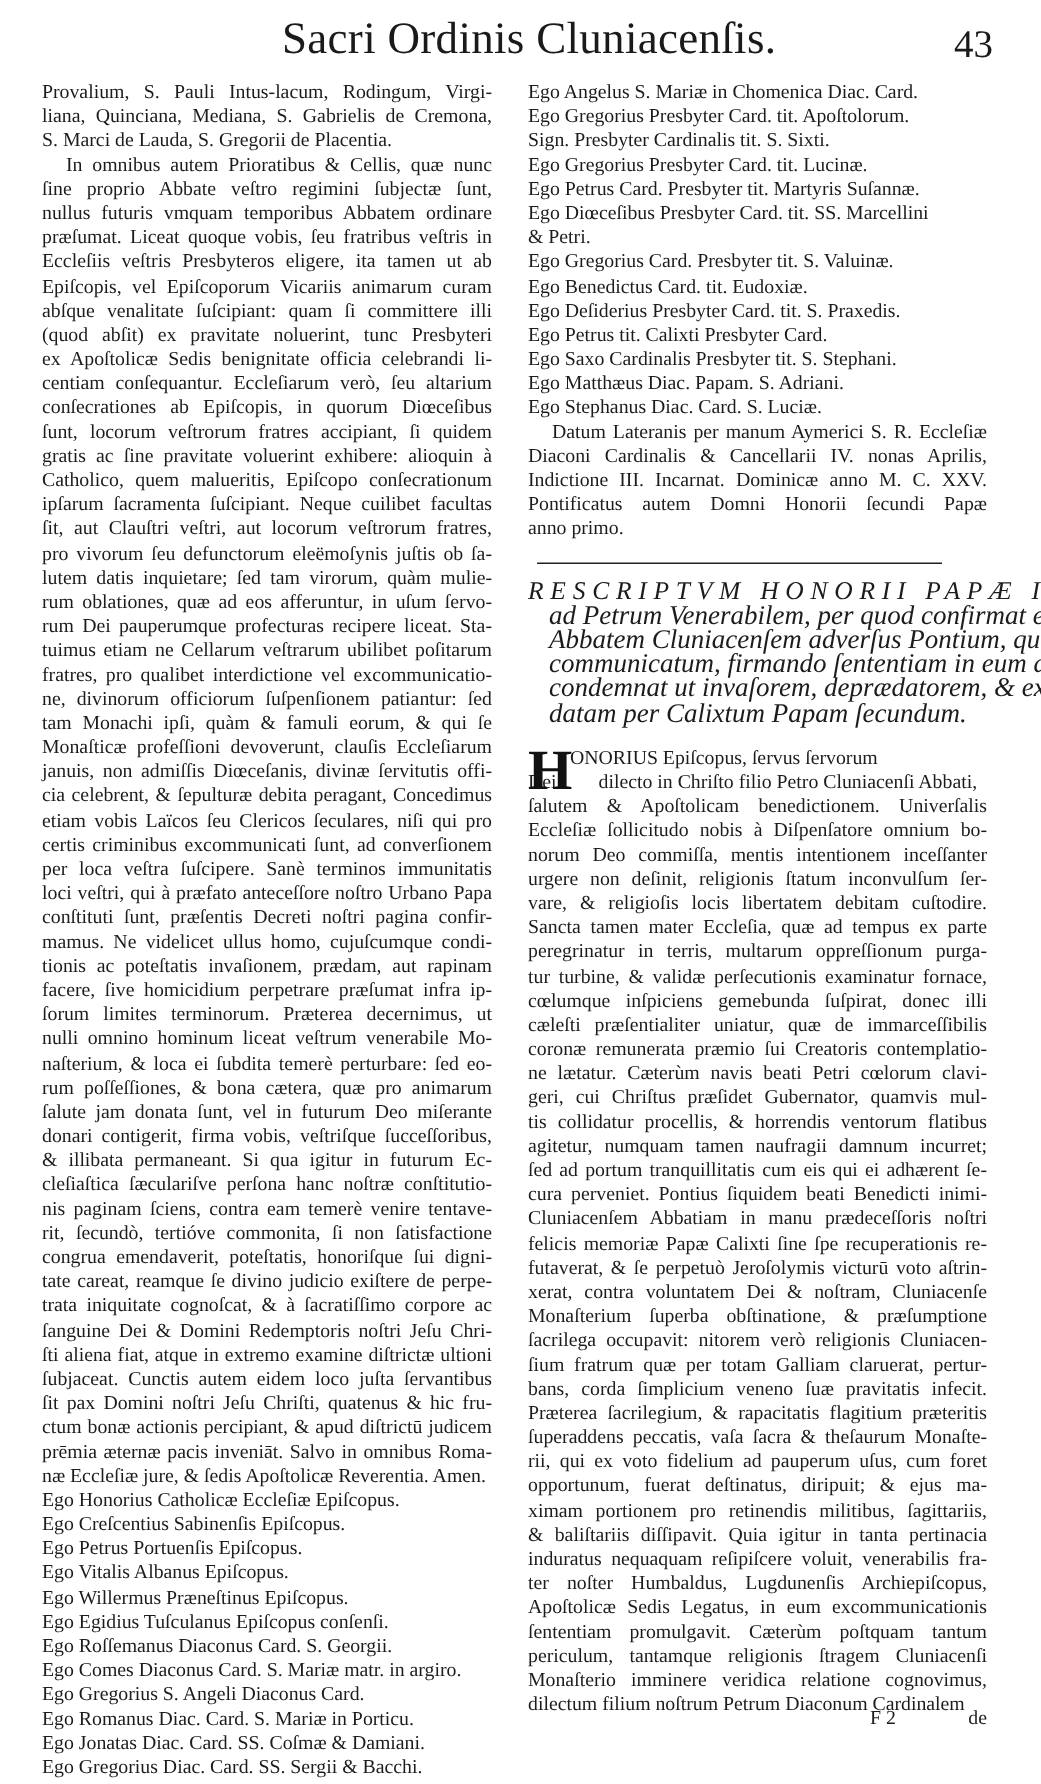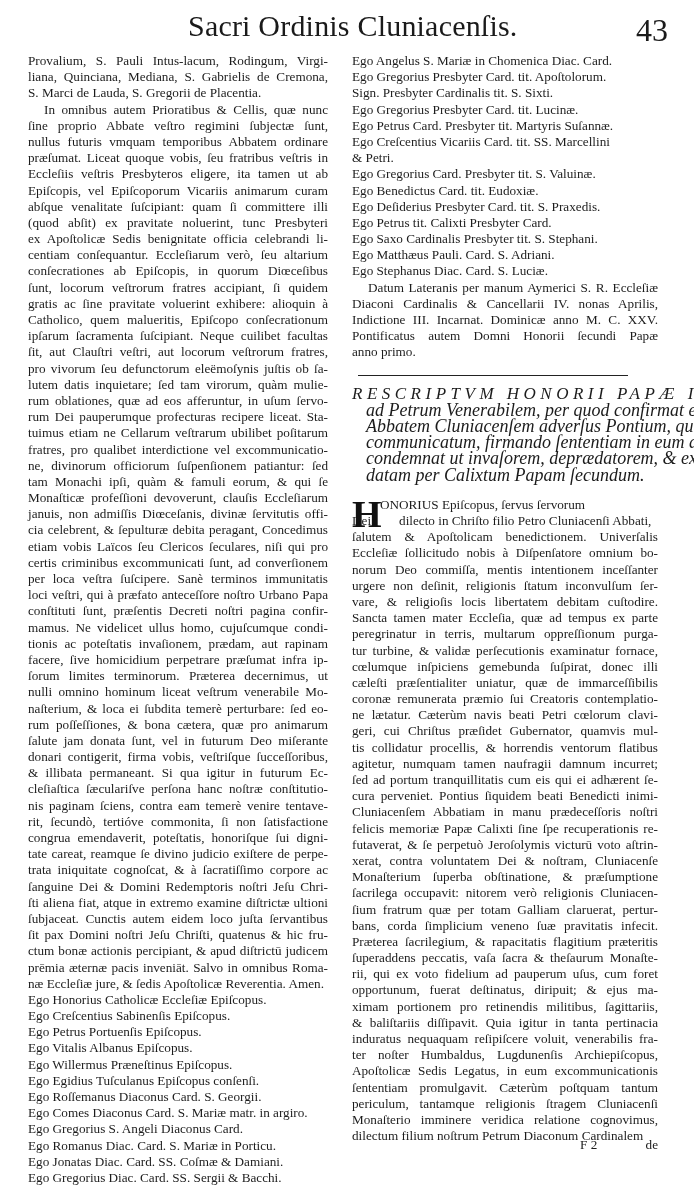--- a/index.html
+++ b/index.html
@@ -11,21 +11,21 @@
     .page-header {
       position: absolute; top: 0; left: 16px; width: 694px; height: 50px;
     }
     .running-title {
       position: absolute; left: 172px; top: 8px;
       font-size: 30px; letter-spacing: 0.2px; line-height: 36px;
       color: #1a1a1a;
     }
     .page-number {
       position: absolute; left: 620px; top: 12px;
-      font-size: 32px; line-height: 36px; color: #1a1a1a;
+      font-size: 26px; line-height: 36px; color: #1a1a1a;
     }
     .col {
       position: absolute; top: 53px;
       font-size: 13.2px; line-height: 16.2px;
     }
     .col-left { left: 28px; width: 300px; }
     .col-right { left: 352px; width: 306px; }
     .line { white-space: nowrap; display: block; text-align: justify; text-align-last: justify; height: 16.2px; }
     .line.last { text-align-last: left; }
     .line.sig { text-align-last: left; padding-left: 0; }
@@ -144,28 +144,28 @@
     </div>
 </div>
 
 <div class="col col-right">
   <div>
       <span class="line sig sig-right">Ego Angelus S. Mariæ in Chomenica Diac. Card.</span>
       <span class="line sig sig-right">Ego Gregorius Presbyter Card. tit. Apoſtolorum.</span>
       <span class="line sig sig-right">Sign. Presbyter Cardinalis tit. S. Sixti.</span>
       <span class="line sig sig-right">Ego Gregorius Presbyter Card. tit. Lucinæ.</span>
       <span class="line sig sig-right">Ego Petrus Card. Presbyter tit. Martyris Suſannæ.</span>
-      <span class="line sig sig-right">Ego Creſcentius Vicariis Card. tit. SS. Marcellini</span>
+      <span class="line sig sig-right">Ego Diœceſibus Presbyter Card. tit. SS. Marcellini</span>
       <span class="line sig sig-right" style="padding-left: 0px;">&amp; Petri.</span>
       <span class="line sig sig-right">Ego Gregorius Card. Presbyter tit. S. Valuinæ.</span>
       <span class="line sig sig-right">Ego Benedictus Card. tit. Eudoxiæ.</span>
       <span class="line sig sig-right">Ego Deſiderius Presbyter Card. tit. S. Praxedis.</span>
       <span class="line sig sig-right">Ego Petrus tit. Calixti Presbyter Card.</span>
       <span class="line sig sig-right">Ego Saxo Cardinalis Presbyter tit. S. Stephani.</span>
-      <span class="line sig sig-right">Ego Matthæus Pauli. Card. S. Adriani.</span>
+      <span class="line sig sig-right">Ego Matthæus Diac. Papam. S. Adriani.</span>
       <span class="line sig sig-right">Ego Stephanus Diac. Card. S. Luciæ.</span>
     </div>
   <div>
       <span class="line indent">Datum Lateranis per manum Aymerici S. R. Eccleſiæ</span>
       <span class="line">Diaconi Cardinalis &amp; Cancellarii IV. nonas Aprilis,</span>
       <span class="line">Indictione III. Incarnat. Dominicæ anno M. C. XXV.</span>
       <span class="line">Pontificatus autem Domni Honorii ſecundi Papæ</span>
       <span class="line last">anno primo.</span>
     </div>
   <div class="rule"></div>

